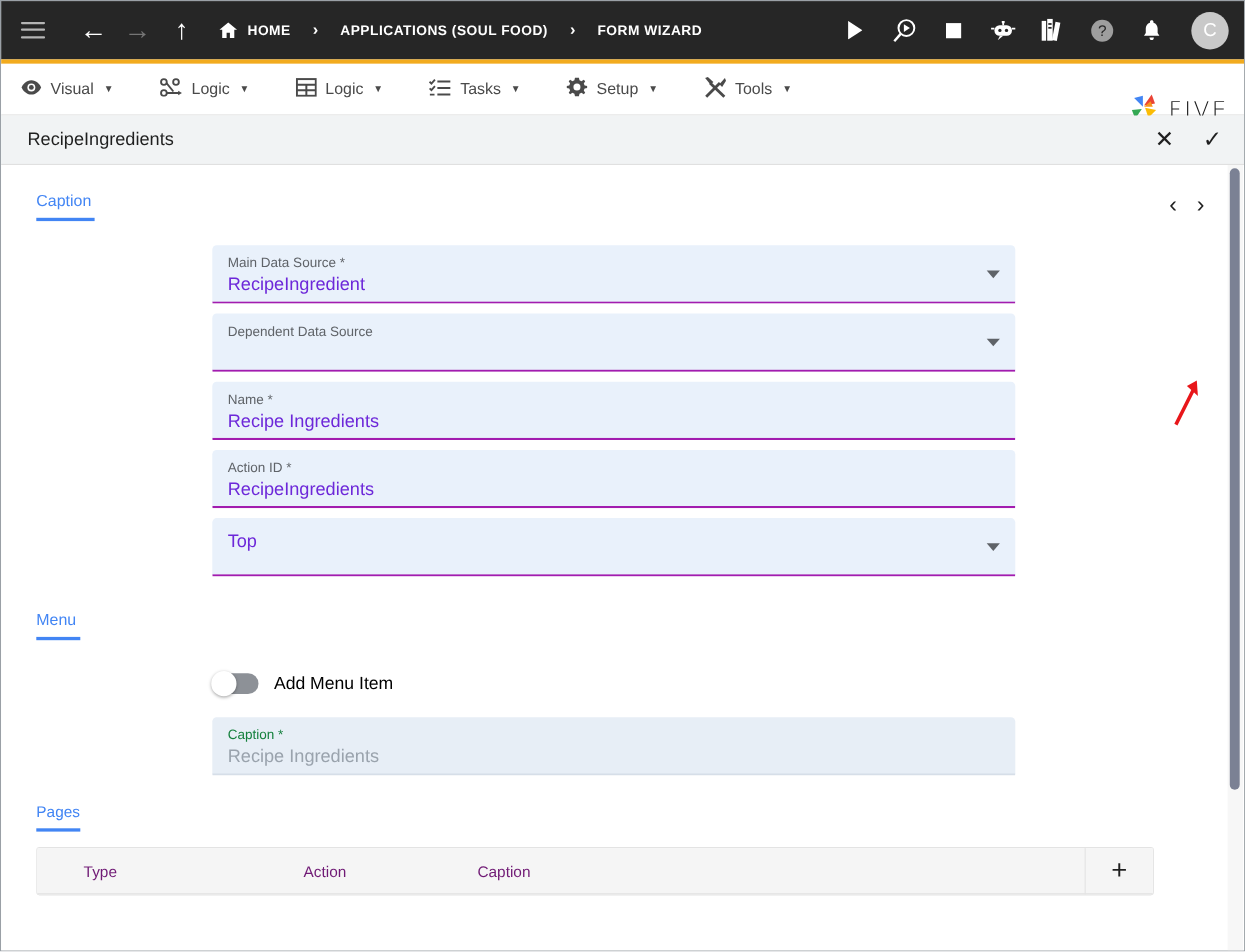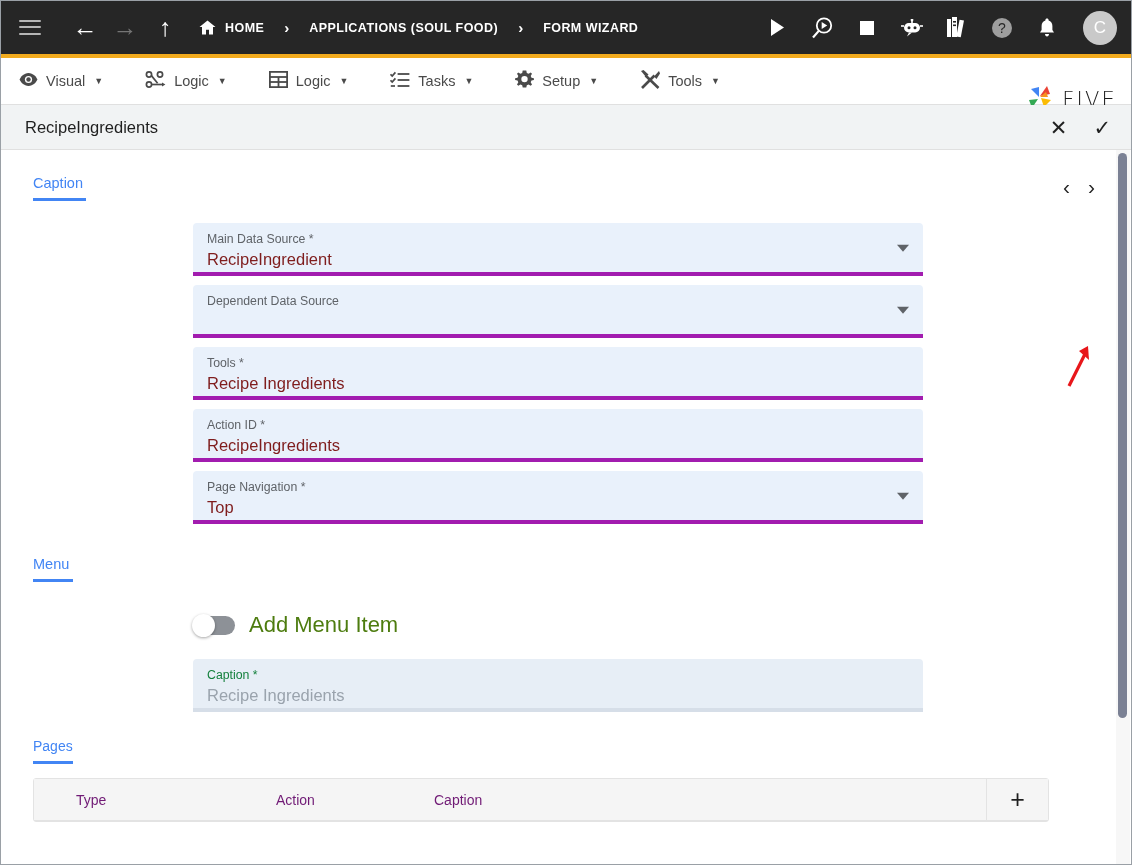--- a/index.html
+++ b/index.html
@@ -125,27 +125,27 @@
     display: flex; align-items: center; gap: 18px;
   }
   .page-nav span { font-size: 21px; color: #1f1f1f; line-height: 1; }
 
   
   .annot-arrow { position: absolute; left: 1060px; top: 190px; }
 
   
   .fields { margin-left: 160px; width: 730px; }
   .field {
-    background: #e9f1fb; border-bottom: 4px solid #a21caf;
+    background: #e9f1fb; border-bottom: 2px solid #a21caf;
     border-radius: 4px 4px 0 0;
     padding: 9px 14px 8px 14px; margin-bottom: 9px;
     position: relative; height: 53px;
   }
   .f-label { font-size: 12.3px; color: #5f6368; line-height: 15px; }
-  .f-value { font-size: 16.5px; color: #7f1d1d; line-height: 23px; margin-top: 1px; }
+  .f-value { font-size: 16.5px; color: #6d28d9; line-height: 23px; margin-top: 1px; }
   .field.disabled { background: #e7eef6; border-bottom-color: #d6dee8; }
   .field.disabled .f-label { color: #15803d; }
   .field.disabled .f-value { color: #9aa3ad; }
   .f-caret {
     position: absolute; right: 14px; top: 50%; transform: translateY(-45%);
     width: 0; height: 0; border-left: 6px solid transparent;
     border-right: 6px solid transparent; border-top: 7px solid #5f6368;
   }
   .field.disabled .f-caret { border-top-color: #b4bdc6; }
 
@@ -153,21 +153,21 @@
   .toggle-row { margin-left: 160px; display: flex; align-items: center; gap: 14px; }
   .toggle {
     width: 42px; height: 19px; border-radius: 10px; background: #8d9197;
     position: relative; flex: 0 0 auto;
   }
   .toggle .knob {
     position: absolute; left: -1px; top: -2px;
     width: 23px; height: 23px; border-radius: 50%;
     background: #ffffff; box-shadow: 0 1px 3px rgba(0,0,0,.35);
   }
-  .toggle-label { font-size: 22px; color: #4d7c0f; }
+  .toggle-label { font-size: 16px; color: #000000; }
 
   
   .ptable {
     margin-left: 32px; margin-right: 82px;
     border: 1px solid #e3e3e3; border-radius: 3px;
     background: #ffffff;
   }
   .ptable-head {
     display: flex; align-items: center; height: 42px;
     background: #f5f5f5; border-bottom: 1px solid #e3e3e3;
@@ -409,31 +409,30 @@
           <div class="f-caret"></div>
         </div>
 
         <div class="field">
           <div class="f-label">Dependent Data Source</div>
           <div class="f-value"></div>
           <div class="f-caret"></div>
         </div>
 
         <div class="field">
-          <div class="f-label">Tools *</div>
+          <div class="f-label">Name *</div>
           <div class="f-value">Recipe Ingredients</div>
         </div>
 
         <div class="field">
           <div class="f-label">Action ID *</div>
           <div class="f-value">RecipeIngredients</div>
         </div>
 
         <div class="field">
-          <div class="f-label">Page Navigation *</div>
           <div class="f-value">Top</div>
           <div class="f-caret"></div>
         </div>
 
       </div>
     </div>
 
     <div class="section" style="padding-top:22px;">
       <div class="sec-label">Menu</div>
       <div class="sec-underline short"></div>

